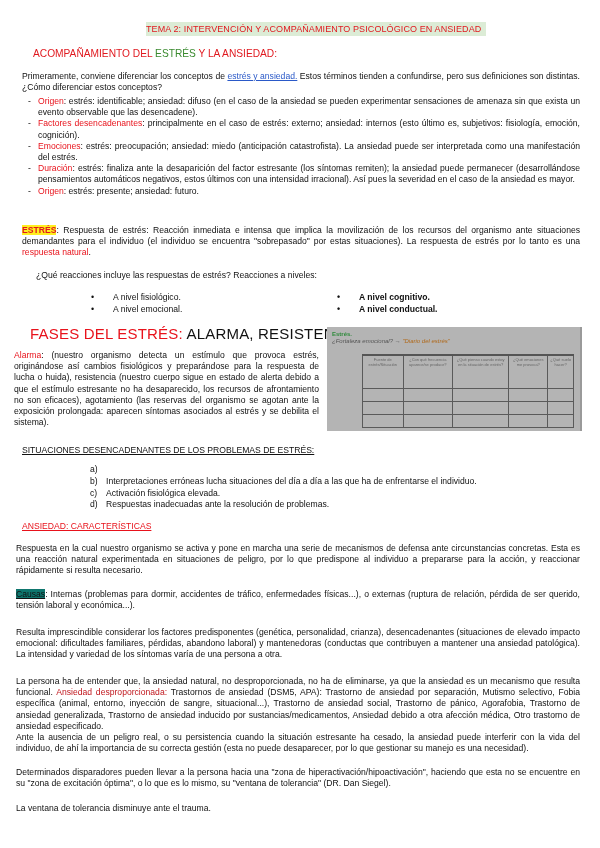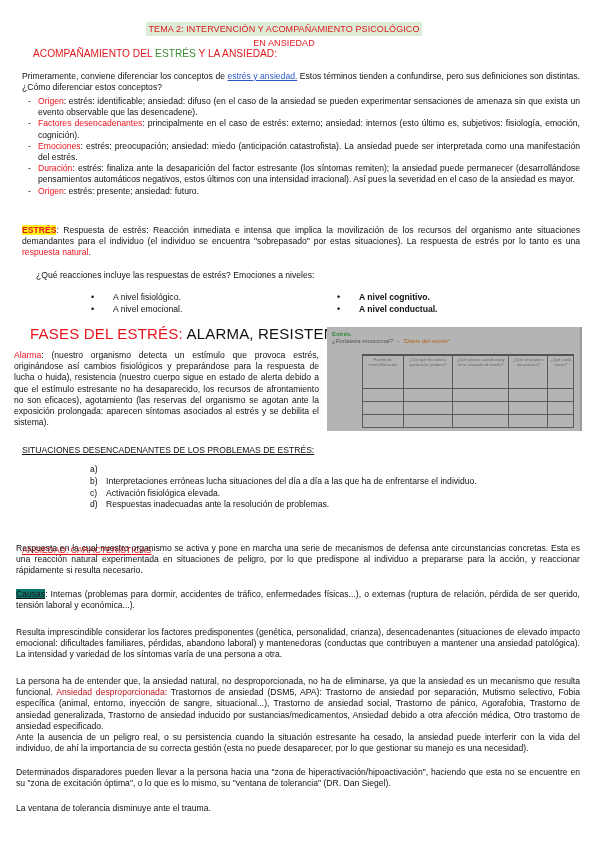--- a/index.html
+++ b/index.html
@@ -2,27 +2,27 @@
 <html><head>
 <meta charset="utf-8">
 <style>
   html, body { margin: 0; padding: 0; background: #ffffff; }
   body {
     width: 600px; height: 848px; position: relative; overflow: hidden;
     font-family: "Liberation Sans", sans-serif; color: #111;
     font-size: 8.6px; line-height: 11.2px;
   }
   .abs { position: absolute; }
-  .red { color: #e8121b; margin-top: 24px; }
+  .red { color: #e8121b; }
   .green { color: #3a8a2f; }
   .darkred { color: #c0161d; }
   .link { color: #2a59c8; text-decoration: underline; }
   .title {
-    left: 146px; top: 22px; width: 276px; height: 14px; background: #dcecd6;
-    color: #e0191f; font-size: 9px; line-height: 14px; text-align: center; letter-spacing: 0.1px;
+    left: 146px; top: 22px; width: 340px; height: 14px; background: #dcecd6;
+    color: #e0191f; font-size: 9px; line-height: 14px; letter-spacing: 0.1px;
   }
   .h-red { color: #e0191f; font-size: 10.2px; line-height: 13px; }
   .para { text-align: justify; }
   ul.dash { list-style: none; margin: 0; padding: 0; }
   ul.dash li { position: relative; padding-left: 10px; text-align: justify; }
   ul.dash li::before { content: "-"; position: absolute; left: 0; top: 0; }
   .hl-yellow { background: #ffee1e; color: #e0191f; font-weight: bold; }
   .hl-yellow-black { background: #0f766e; text-decoration: underline; }
   .bullet-col { list-style: none; margin: 0; padding: 0; }
   .bullet-col li { position: relative; padding-left: 22px; height: 12px; }
@@ -66,21 +66,21 @@
   <li><span class="red">Factores desencadenantes</span><span>: principalmente en el caso de estrés: externo; ansiedad: internos (esto último es, subjetivos: fisiología, emoción, cognición).</span></li>
   <li><span class="red">Emociones</span><span>: estrés: preocupación; ansiedad: miedo (anticipación catastrofista). La ansiedad puede ser interpretada como una manifestación del estrés.</span></li>
   <li><span class="red">Duración</span><span>: estrés: finaliza ante la desaparición del factor estresante (los síntomas remiten); la ansiedad puede permanecer (desarrollándose pensamientos automáticos negativos, estos últimos con una intensidad irracional). Así pues la severidad en el caso de la ansiedad es mayor.</span></li>
   <li><span class="red">Origen</span><span>: estrés: presente; ansiedad: futuro.</span></li>
 </ul>
 
 <div class="abs para" style="left:22px; top:225px; width:558px;">
   <span class="hl-yellow">ESTRÉS</span><span>: Respuesta de estrés: Reacción inmediata e intensa que implica la movilización de los recursos del organismo ante situaciones demandantes para el individuo (el individuo se encuentra "sobrepasado" por estas situaciones). La respuesta de estrés por lo tanto es una </span><span class="red">respuesta natural</span><span>.</span>
 </div>
 
-<div class="abs" style="left:36px; top:270px;">¿Qué reacciones incluye las respuestas de estrés? Emociones a niveles:</div>
+<div class="abs" style="left:36px; top:270px;">¿Qué reacciones incluye las respuestas de estrés? Reacciones a niveles:</div>
 
 <ul class="abs bullet-col" style="left:91px; top:292px;">
   <li>A nivel fisiológico.</li>
   <li>A nivel emocional.</li>
 </ul>
 <ul class="abs bullet-col" style="left:337px; top:292px;font-weight:bold;">
   <li>A nivel cognitivo.</li>
   <li>A nivel conductual.</li>
 </ul>
 

